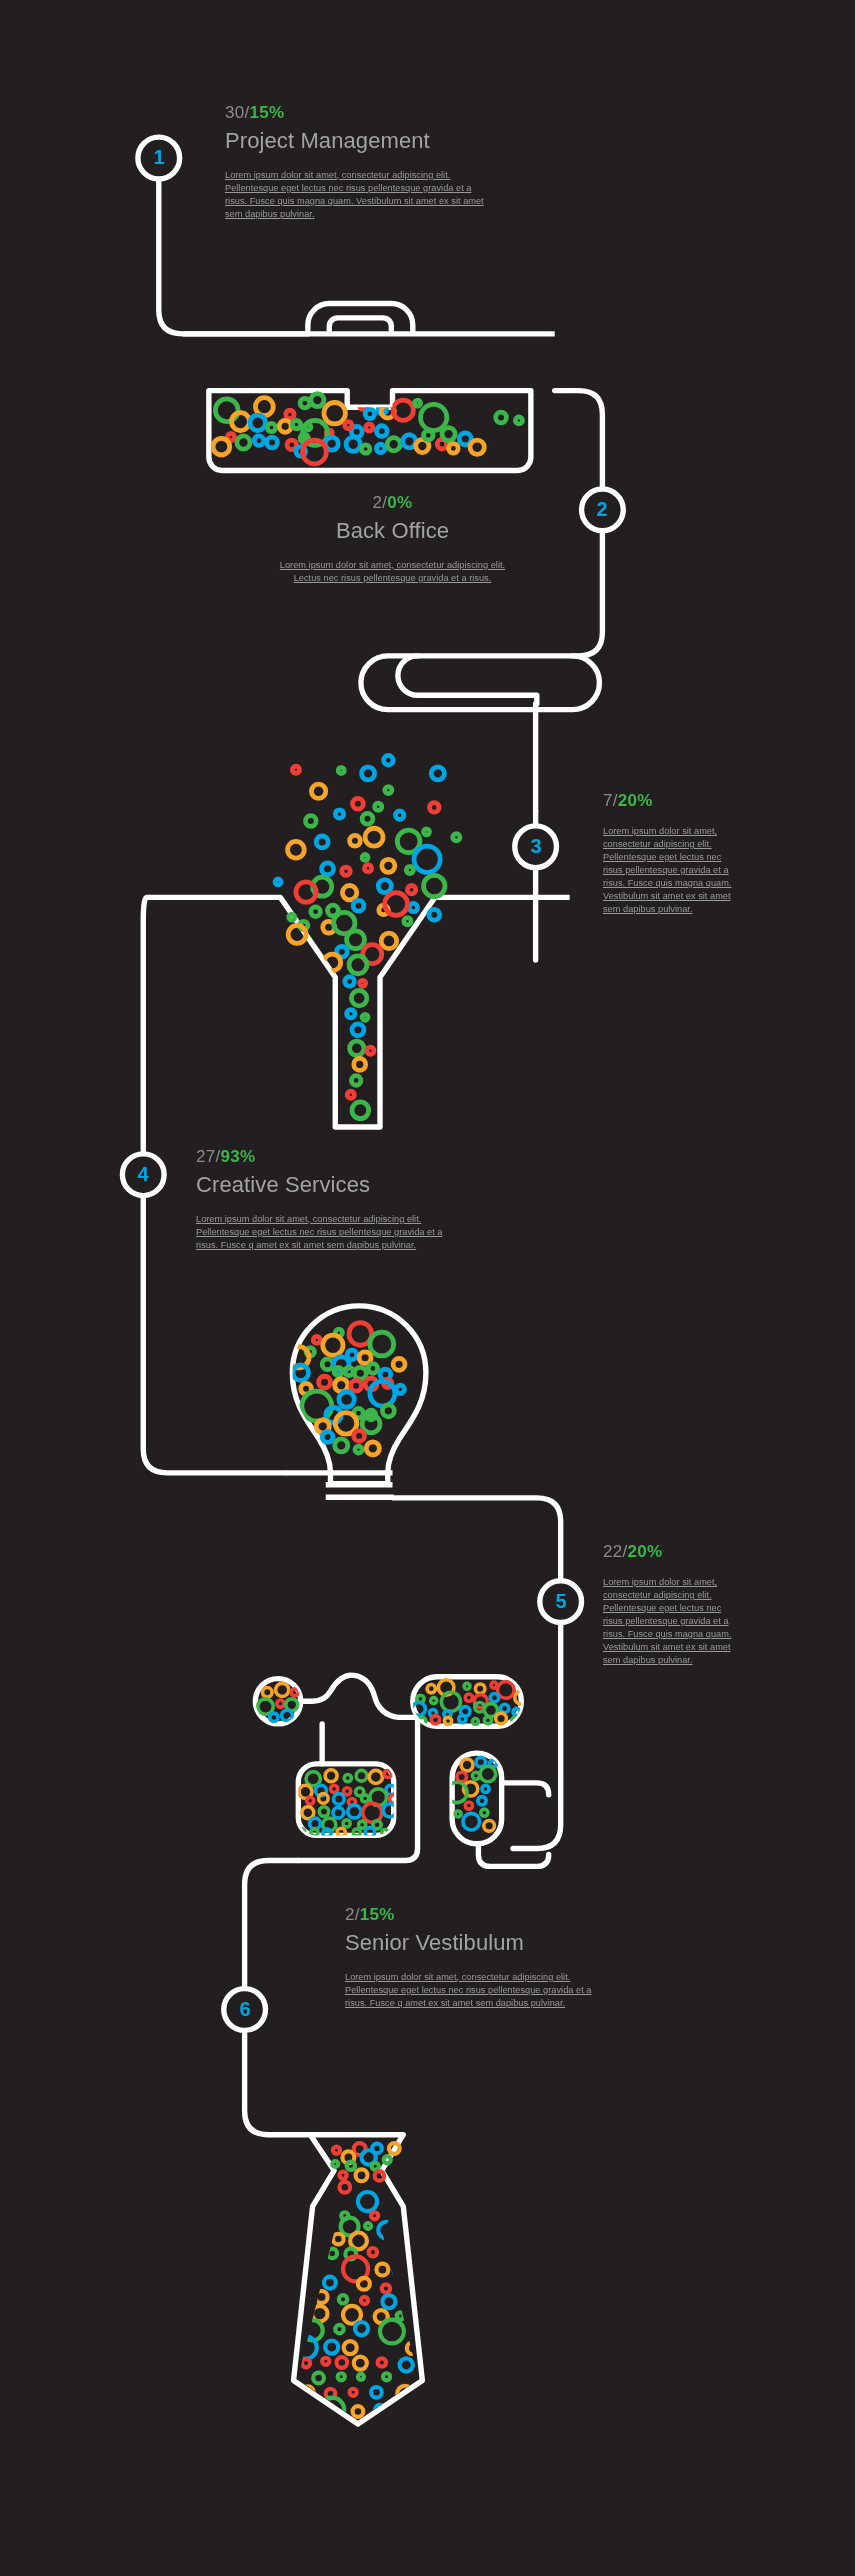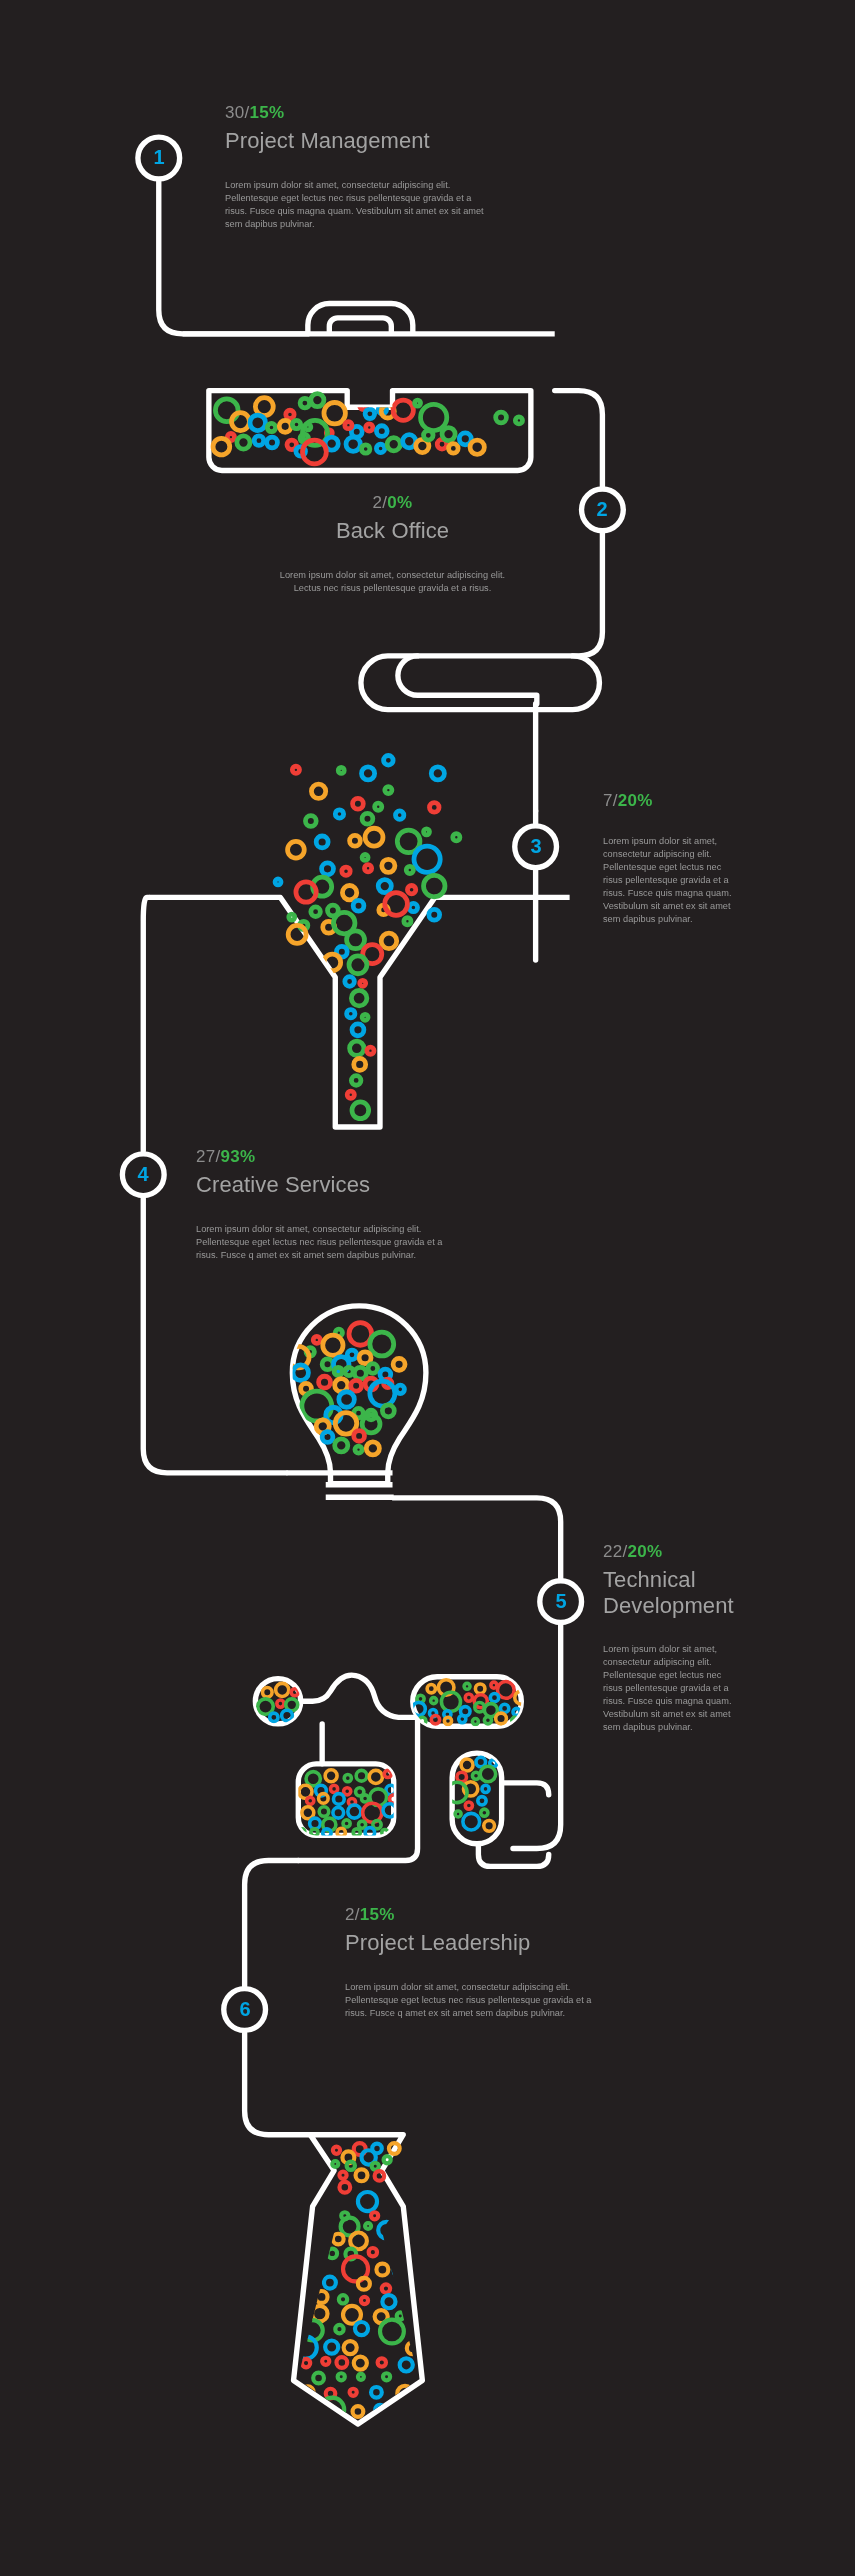--- a/index.html
+++ b/index.html
@@ -38,23 +38,24 @@
     line-height: 1.14;
     margin-top: 6.6px;
     letter-spacing: 0.1px;
     white-space: pre-line;
   }
   .body {
     font-size: 9.2px;
     font-weight: 300;
     color: #9a9a9a;
     line-height: 1.42;
-    margin-top: 25px;
+    margin-top: 15px;
     letter-spacing: 0.03px;
     white-space: pre-line;
+    text-decoration: underline;
   }
   .align-right { text-align: center; }
   .align-left  { text-align: left; }
   .num {
     position: absolute;
     font-size: 20px;
     font-weight: 700;
     text-align: center;
     line-height: 1;
     user-select: none;
@@ -561,35 +562,33 @@
     <div class="title">Creative Services</div>
     <div class="body">Lorem ipsum dolor sit amet, consectetur adipiscing elit.
 Pellentesque eget lectus nec risus pellentesque gravida et a
 risus. Fusce q amet ex sit amet sem dapibus pulvinar.</div>
   </div>
 
   <div class="txtblock align-left" style="left:603px; top:1543px; width:179px;">
     <div class="stat">
       <span>22/</span><span class="pct" style="color:#3cb54a;">20%</span>
     </div>
-    <div class="title">Technical
-Development</div>
     <div class="body">Lorem ipsum dolor sit amet,
 consectetur adipiscing elit.
 Pellentesque eget lectus nec
 risus pellentesque gravida et a
 risus. Fusce quis magna quam.
 Vestibulum sit amet ex sit amet
 sem dapibus pulvinar.</div>
   </div>
 
   <div class="txtblock align-left" style="left:345px; top:1906px; width:340px;">
     <div class="stat">
       <span>2/</span><span class="pct" style="color:#3cb54a;">15%</span>
     </div>
-    <div class="title">Project Leadership</div>
+    <div class="title">Senior Vestibulum</div>
     <div class="body">Lorem ipsum dolor sit amet, consectetur adipiscing elit.
 Pellentesque eget lectus nec risus pellentesque gravida et a
 risus. Fusce q amet ex sit amet sem dapibus pulvinar.</div>
   </div>
 
 </div>
 
 
 </body></html>

